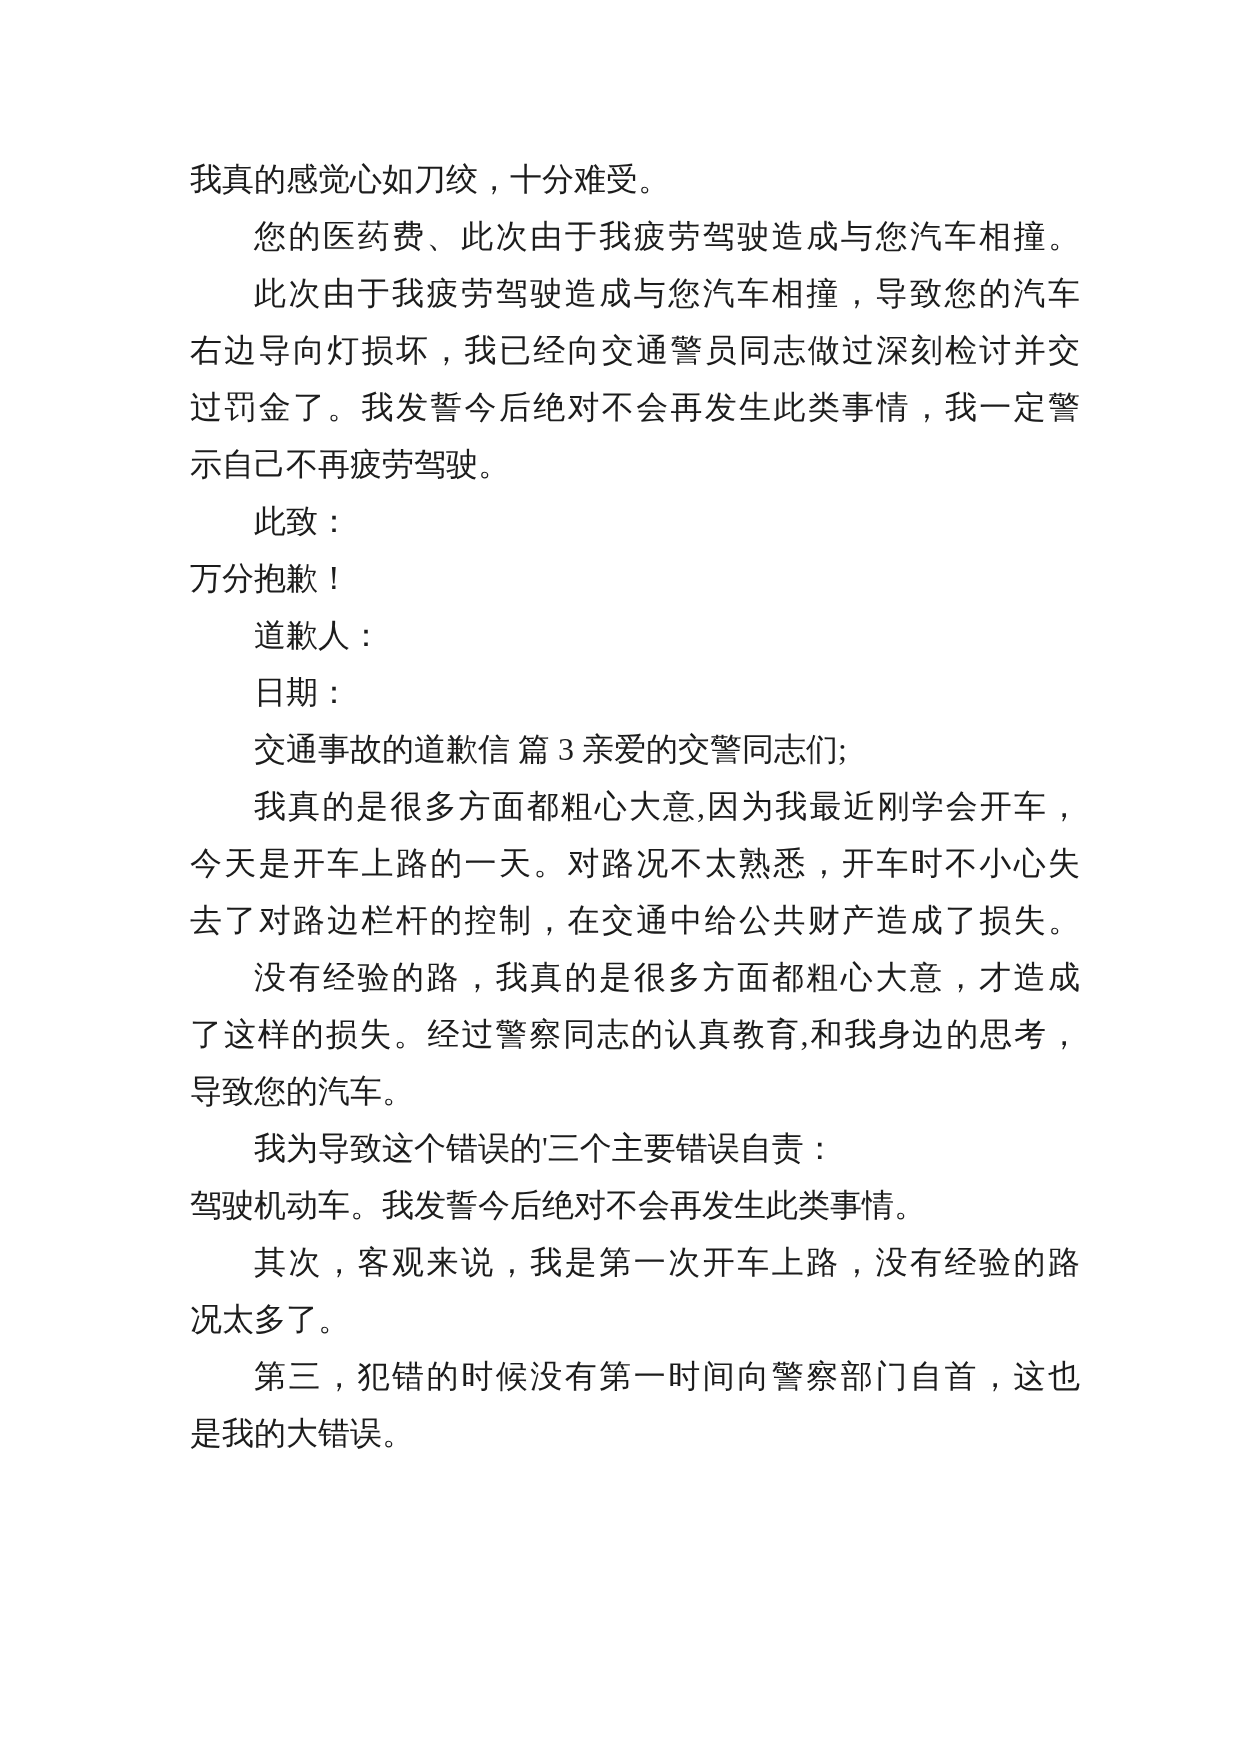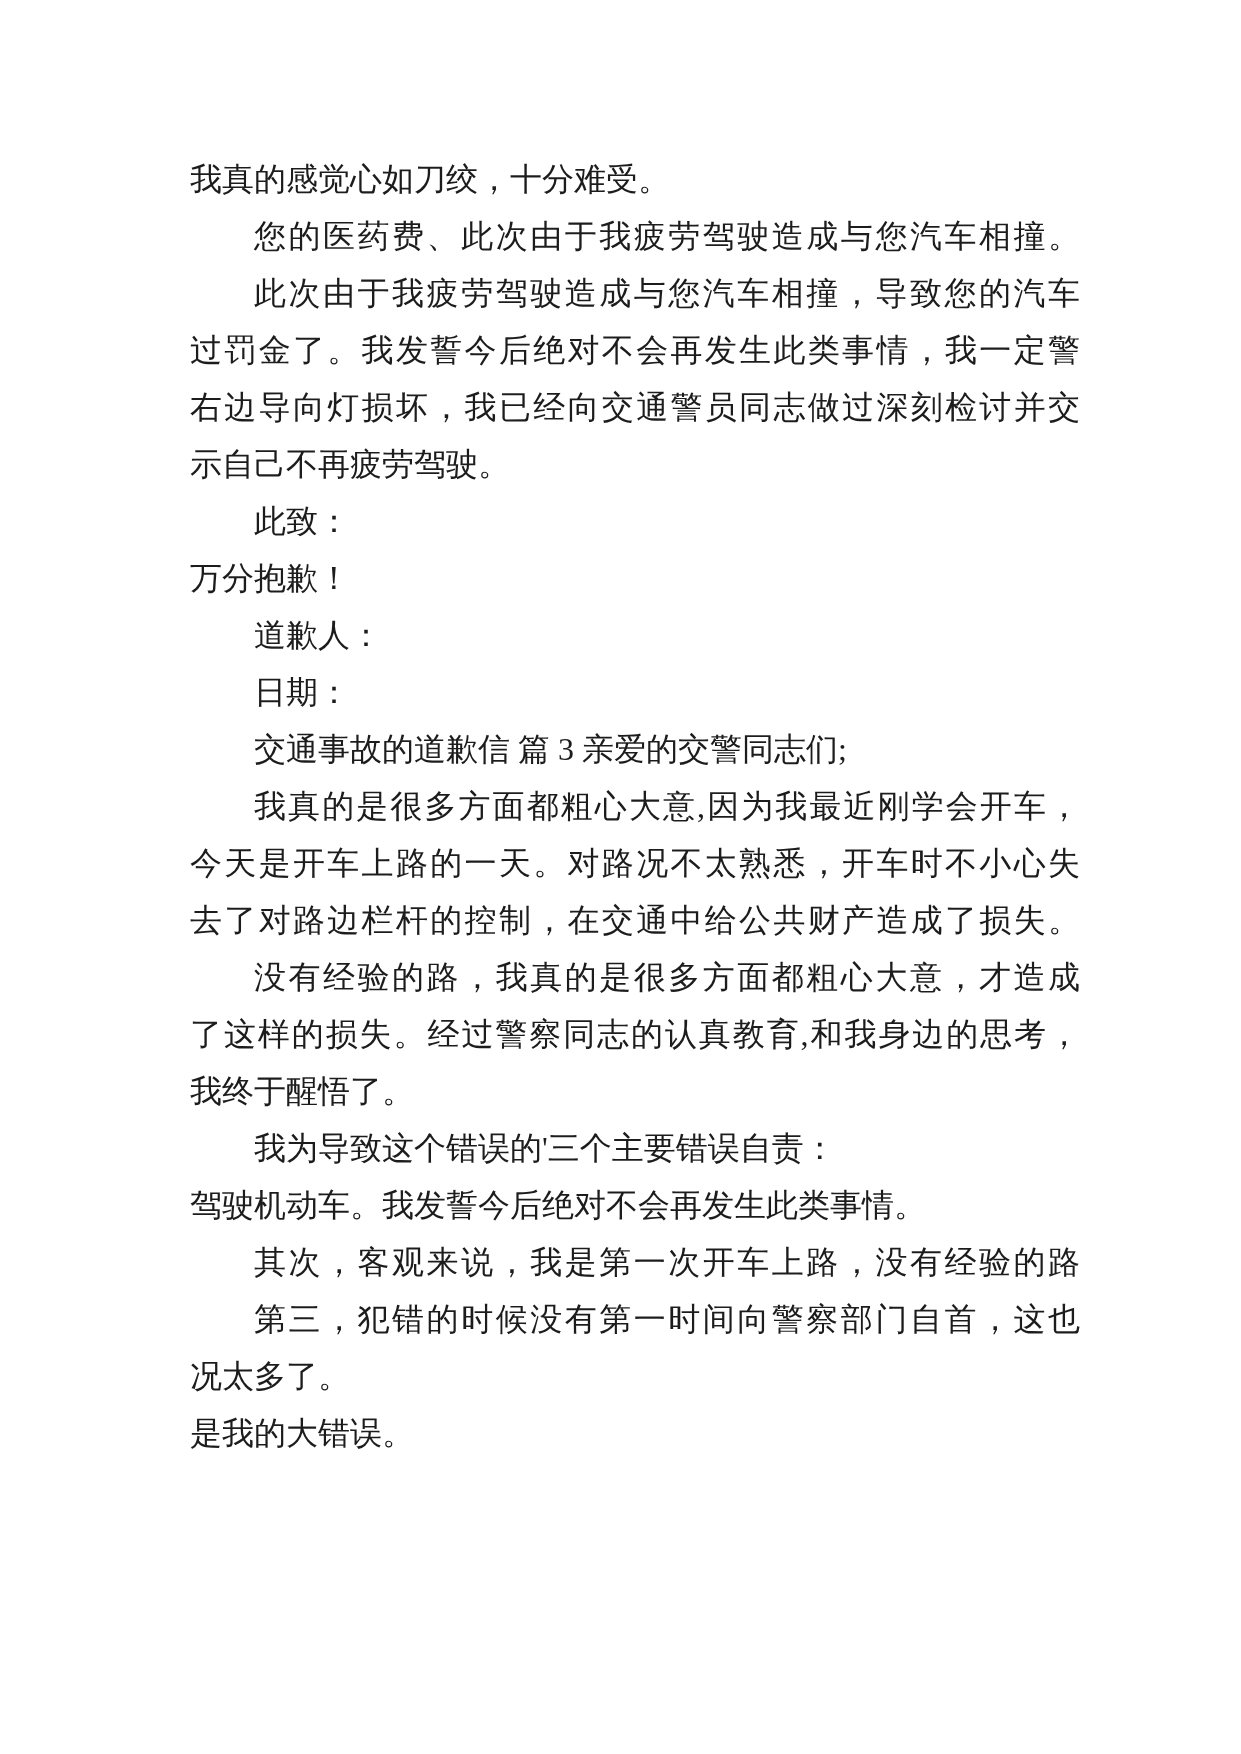--- a/index.html
+++ b/index.html
@@ -45,34 +45,34 @@
   }
 </style>
 </head>
 <body style="background: rgb(255, 255, 255);">
 
 <main class="page">
   <div class="doc" id="doc-lines" style="color: rgb(28, 28, 28);">
       <div class="line">我真的感觉心如刀绞，十分难受。</div>
       <div class="line indent justify">您的医药费、此次由于我疲劳驾驶造成与您汽车相撞。</div>
       <div class="line indent justify">此次由于我疲劳驾驶造成与您汽车相撞，导致您的汽车</div>
+      <div class="line justify">右边导向灯损坏，我已经向交通警员同志做过深刻检讨并交</div>
       <div class="line justify">过罚金了。我发誓今后绝对不会再发生此类事情，我一定警</div>
-      <div class="line justify">右边导向灯损坏，我已经向交通警员同志做过深刻检讨并交</div>
       <div class="line">示自己不再疲劳驾驶。</div>
       <div class="line indent">此致：</div>
       <div class="line">万分抱歉！</div>
       <div class="line indent">道歉人：</div>
       <div class="line indent">日期：</div>
       <div class="line indent">交通事故的道歉信 篇 3 亲爱的交警同志们;</div>
       <div class="line indent justify">我真的是很多方面都粗心大意,因为我最近刚学会开车，</div>
       <div class="line justify">今天是开车上路的一天。对路况不太熟悉，开车时不小心失</div>
       <div class="line justify">去了对路边栏杆的控制，在交通中给公共财产造成了损失。</div>
       <div class="line indent justify">没有经验的路，我真的是很多方面都粗心大意，才造成</div>
       <div class="line justify">了这样的损失。经过警察同志的认真教育,和我身边的思考，</div>
-      <div class="line">我终于醒悟了。</div>
+      <div class="line">导致您的汽车。</div>
       <div class="line indent">我为导致这个错误的'三个主要错误自责：</div>
       <div class="line">驾驶机动车。我发誓今后绝对不会再发生此类事情。</div>
       <div class="line indent justify">其次，客观来说，我是第一次开车上路，没有经验的路</div>
+      <div class="line">况太多了。</div>
       <div class="line indent justify">第三，犯错的时候没有第一时间向警察部门自首，这也</div>
-      <div class="line">况太多了。</div>
       <div class="line">是我的大错误。</div>
     </div>
 </main>
 
 </body></html>

